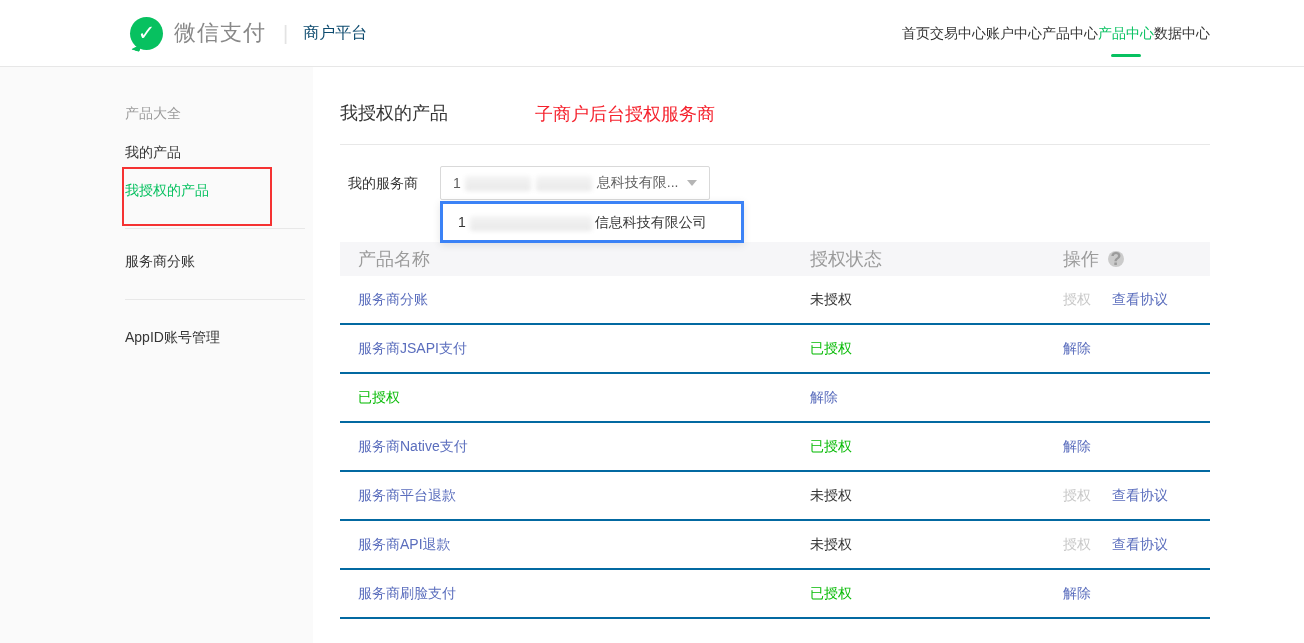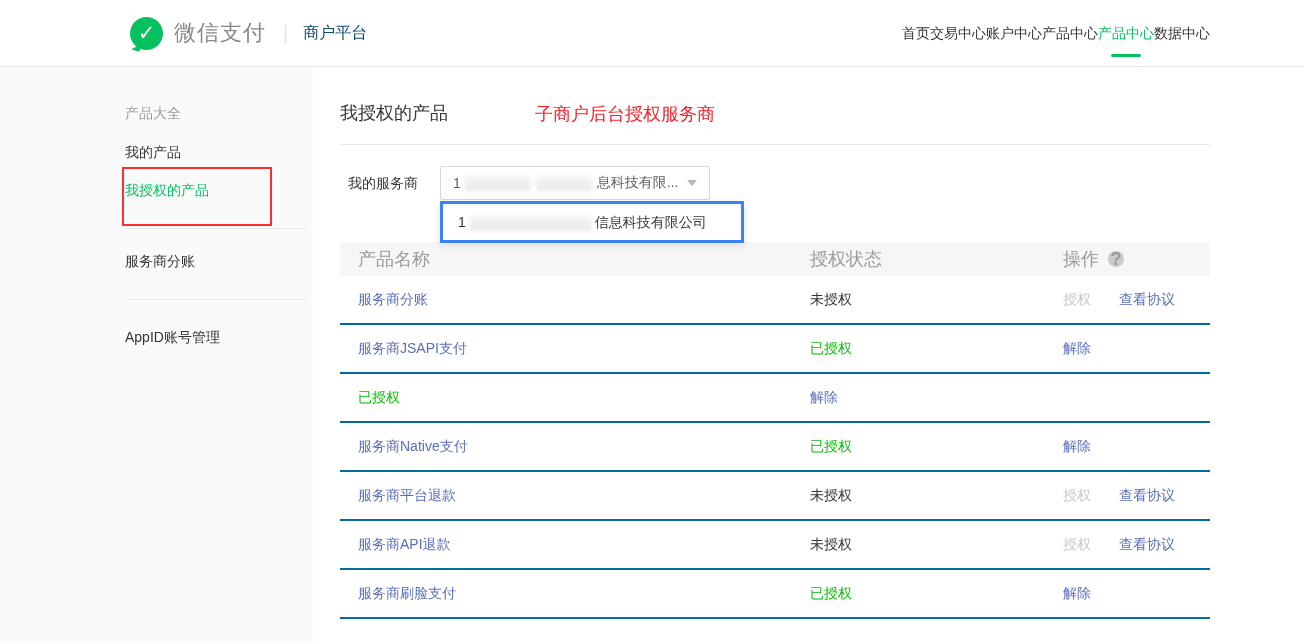--- a/index.html
+++ b/index.html
@@ -71,21 +71,21 @@
   .t-head span { font-size:18px; color:#9b9b9b; }
   .th-action { display:flex; align-items:center; gap:9px; }
   .q-icon { width:16px; height:16px; border-radius:50%; background:#cbcbcb; color:#fff;
             font-size:11px; font-weight:bold; display:inline-flex; align-items:center;
             justify-content:center; cursor:pointer; }
   .t-row { height:49px; display:grid; grid-template-columns:452px 253px auto;
            align-items:center; padding-left:18px; border-bottom:2px solid #0369a1; }
   .prod-link { font-size:14px; color:#5a6dbd; cursor:pointer; }
   .status { font-size:14px; color:#353535; }
   .status.authorized { color:#09bb07; }
-  .actions { display:flex; gap:28px; font-size:14px; }
+  .actions { display:flex; gap:21px; font-size:14px; }
   .actions .muted { color:#c8c8c8; cursor:pointer; }
   .actions .link { color:#5a6dbd; cursor:pointer; }
 </style>
 </head>
 <body>
 
 <div class="topbar">
   <div class="logo-wrap">
     <div class="bubble">
       <span class="tick">✓</span>

